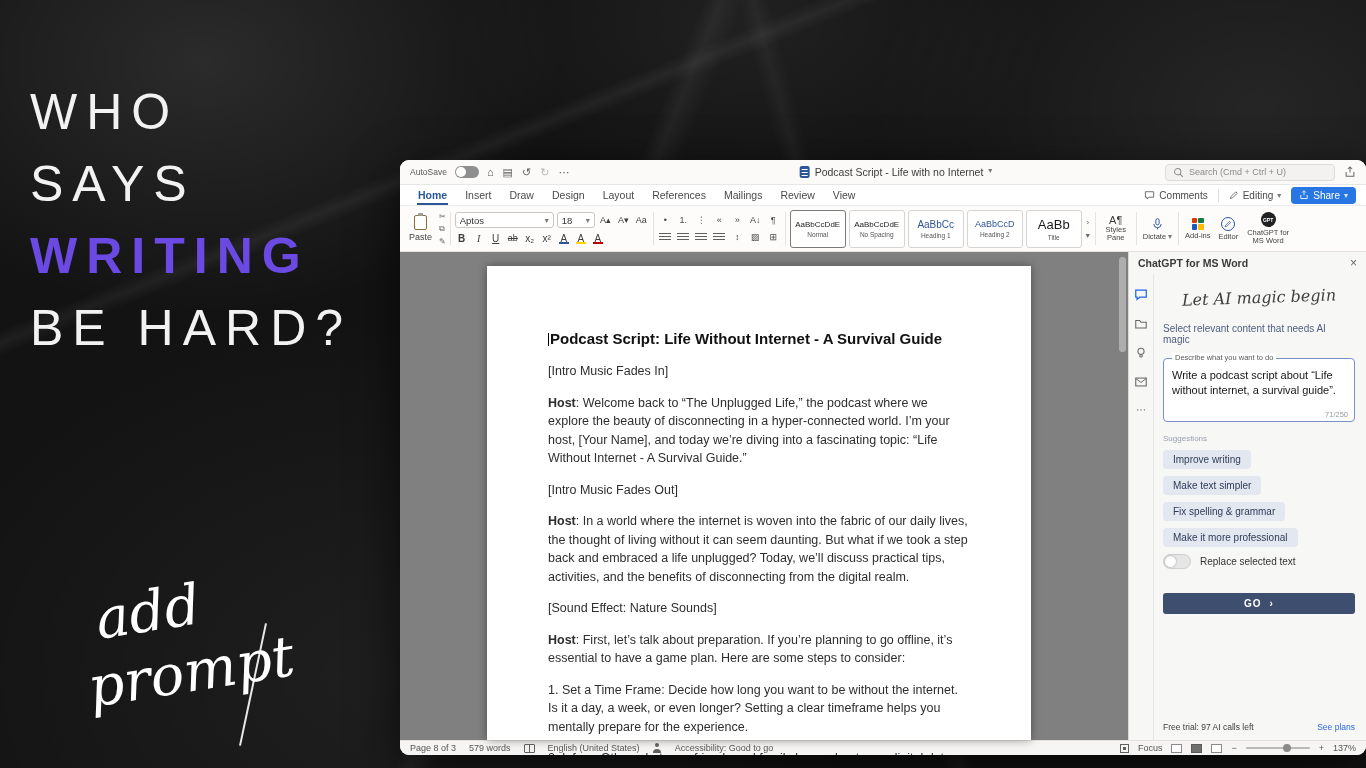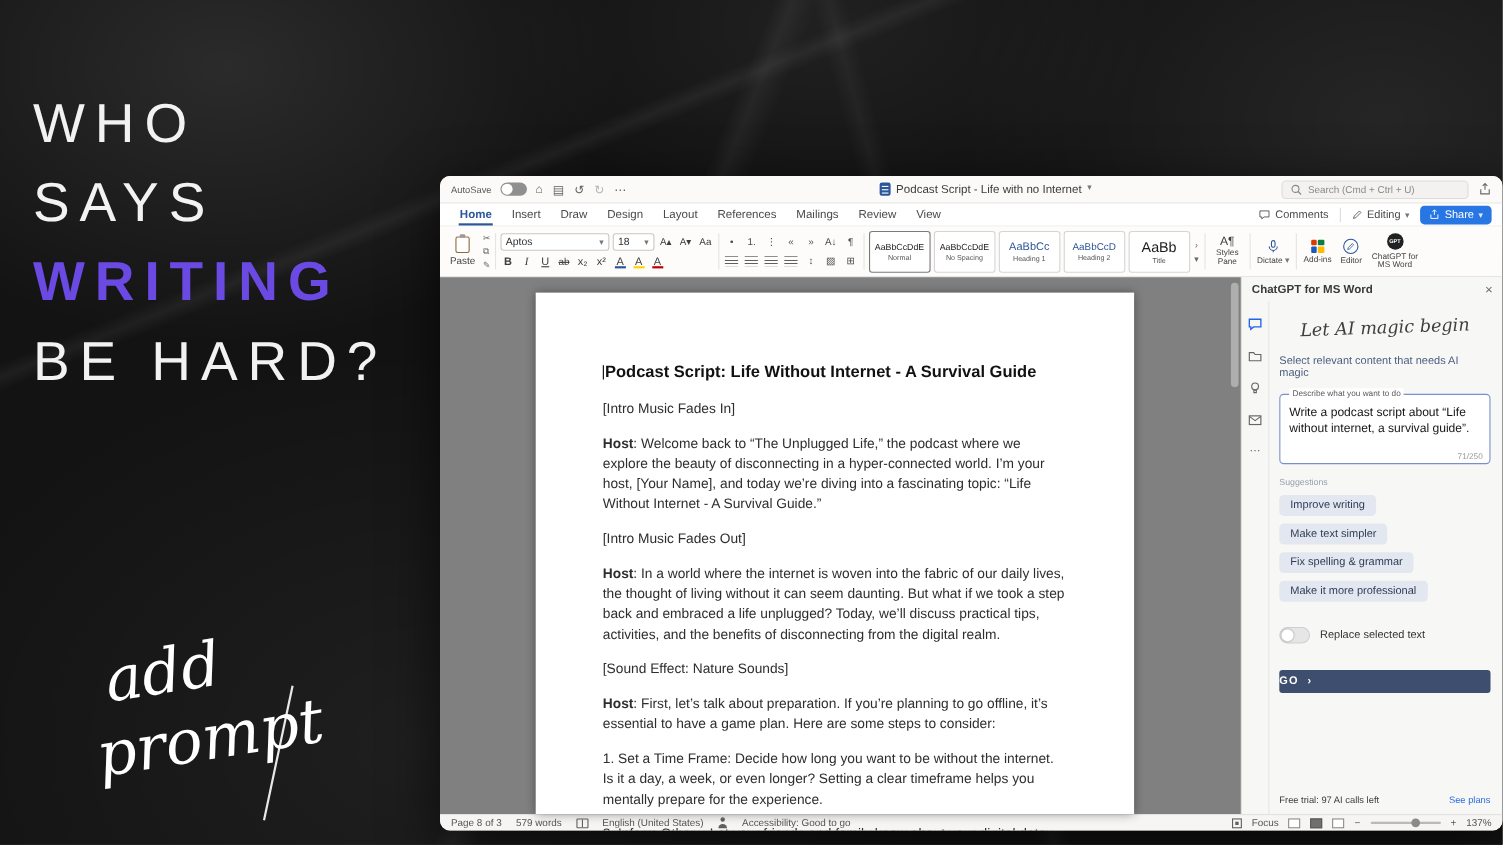--- a/index.html
+++ b/index.html
@@ -145,26 +145,26 @@
   .sub { font-size:10px; color:#4d5e80; margin-bottom:13px; }
   .ibox { position:relative; border:1.3px solid #7b90c9; border-radius:4px; background:#fff;
     padding:9px 8px 13px; min-height:64px; }
   .ibox-label { position:absolute; top:-6px; left:8px; background:#fff; padding:0 3px;
     font-size:7.5px; color:#5a5a5a; }
   .ibox-val { font-size:11px; line-height:15px; color:#161616; }
   .count { position:absolute; right:6px; bottom:2px; font-size:7.5px; color:#9a9a9a; }
   .sugg-label { font-size:8px; color:#98a0ae; margin:12px 0 7px; }
   .pill { align-self:flex-start; background:#e3e7f0; border-radius:4px; padding:4px 10px;
     font-size:10px; color:#2e3c57; margin-bottom:7px; white-space:nowrap; }
-  .toggle-row { display:flex; align-items:center; gap:9px; margin-top:16px; font-size:10px; color:#333; }
+  .toggle-row { display:flex; align-items:center; gap:9px; font-size:10px; color:#333; }
   .sw { width:28px; height:15px; border-radius:8px; background:#e6e6e6; border:1px solid #cfcfcf; position:relative; }
   .sw .knob { position:absolute; left:1px; top:1px; width:11px; height:11px; border-radius:50%;
     background:#fff; box-shadow:0 0 2px rgba(0,0,0,.4); }
   .go { margin-top:24px; height:21px; background:var(--go-navy,#3d4e6e); border-radius:3px; color:#fff;
-    display:flex; align-items:center; gap:8px; font-size:10px; font-weight:700;
+    display:flex; align-items:center; justify-content:center; gap:8px; font-size:10px; font-weight:700;
     letter-spacing:1px; }
   .panel-footer { margin-top:auto; display:flex; justify-content:space-between; align-items:center;
     font-size:8.5px; color:#3c3c3c; padding-top:8px; }
   .link { color:var(--link-blue,#2b6cdf); }
 
   
   .statusbar { flex:0 0 15px; background:#f6f5f4; border-top:1px solid #e3e2e1; display:flex;
     align-items:center; padding:0 10px; gap:13px; font-size:9px; color:#555; white-space:nowrap; }
   .book-ic { width:11px; height:9px; border:1px solid #5f5f5f; border-radius:1px; position:relative; }
   .book-ic::after { content:""; position:absolute; left:50%; top:0; bottom:0; width:1px; background:#5f5f5f; }

